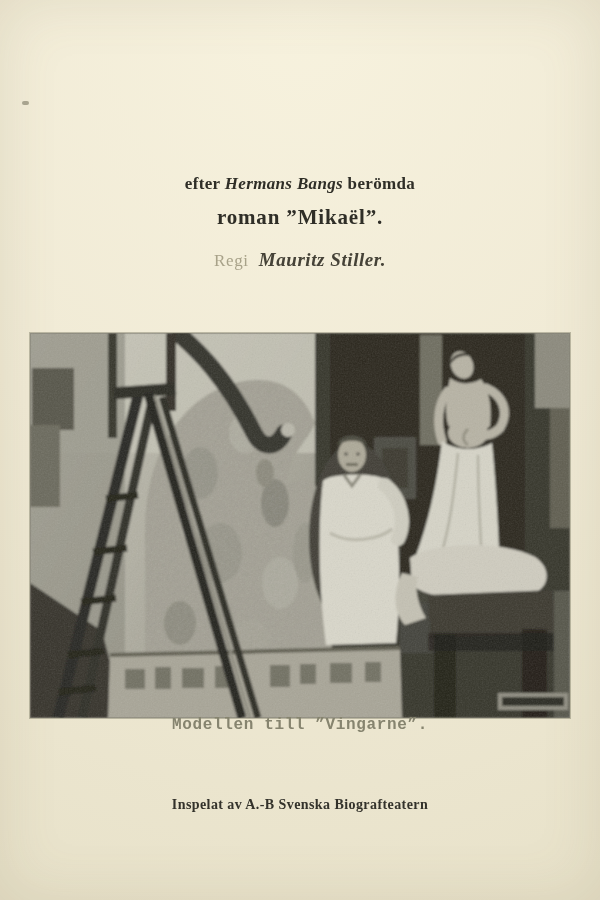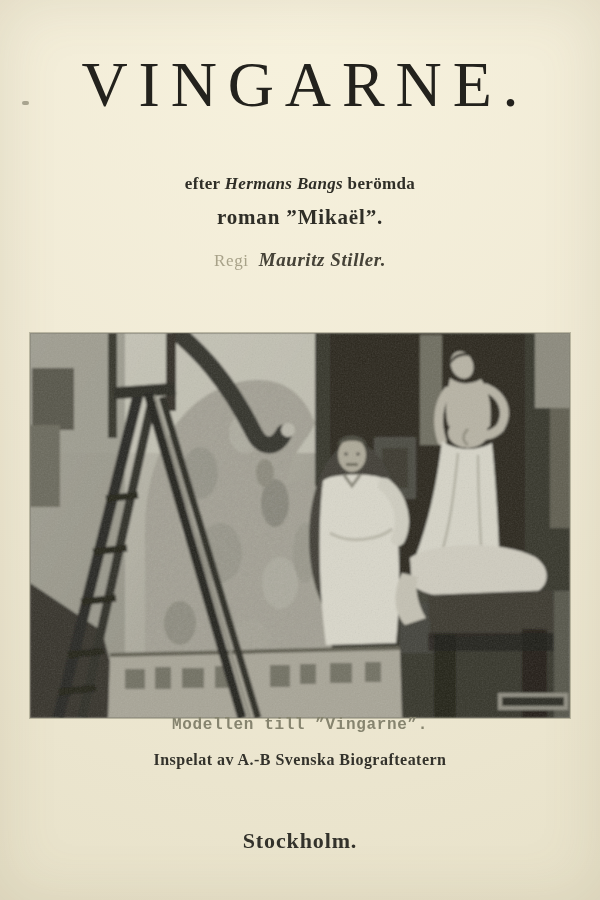--- a/index.html
+++ b/index.html
@@ -26,32 +26,31 @@
   .regi-line .name{font-weight:bold;font-style:italic;color:#454237;font-size:19px;margin-left:10px;letter-spacing:0.03em;margin-top:36px;}
   .photo-frame{
     position:absolute;left:30px;top:333px;width:540px;height:385px;margin:0;
     background:#9d9b8e;outline:1px solid rgba(90,88,70,0.35);
   }
   .photo-frame svg{display:block;width:540px;height:385px;}
   .caption{
     top:716px;font-size:16px;font-weight:bold;color:#86846f;
     font-family:Liberation Mono, monospace;letter-spacing:0.04em;
   }
-  .footer1{top:751px;font-size:16px;font-weight:bold;color:#33322b;letter-spacing:0.03em;}
+  .footer1{top:797px;font-size:14px;font-weight:bold;color:#33322b;letter-spacing:0.03em;}
   .footer2{top:828px;font-size:22px;font-weight:bold;color:#33322b;letter-spacing:0.04em;}
   .speck{position:absolute;left:22px;top:101px;width:7px;height:4px;background:#6f6b58;border-radius:2px;opacity:.55;}
 </style>
 </head>
 <body>
 
 <div class="poster">
 
   <div class="speck"></div>
 
-  <h1 class="centered film-title">VINGARNE.</h1>
 
 
   <p class="centered novel-line"><span>efter </span><span class="it">Hermans Bangs</span><span> berömda</span></p>
 
   <p class="centered novel-line2">roman ”Mikaël”.</p>
 
   <p class="centered regi-line"><span class="label">Regi</span><span class="name">Mauritz Stiller.</span></p>
 
   <figure class="photo-frame" aria-label="Svartvit ateljéfotografi: skulptör i vit rock och en modell med vitt draperi poserar intill en stor skulptur, med stege i förgrunden.">
     <svg viewBox="0 0 540 385" aria-hidden="true">
@@ -196,15 +195,14 @@
       </g>
 
       <rect x="0" y="0" width="540" height="385" filter="url(#noise)" opacity="0.16"></rect>
       <rect x="0.5" y="0.5" width="539" height="384" fill="none" stroke="#77766a" opacity="0.4"></rect>
     </svg>
   </figure>
 
   <figcaption class="centered caption">Modellen till ”Vingarne”.</figcaption>
 
   <p class="centered footer1">Inspelat av A.-B Svenska Biografteatern</p>
-  <p class="centered footer2">Stockholm.</p>
 
 </div>
 
 </body></html>

